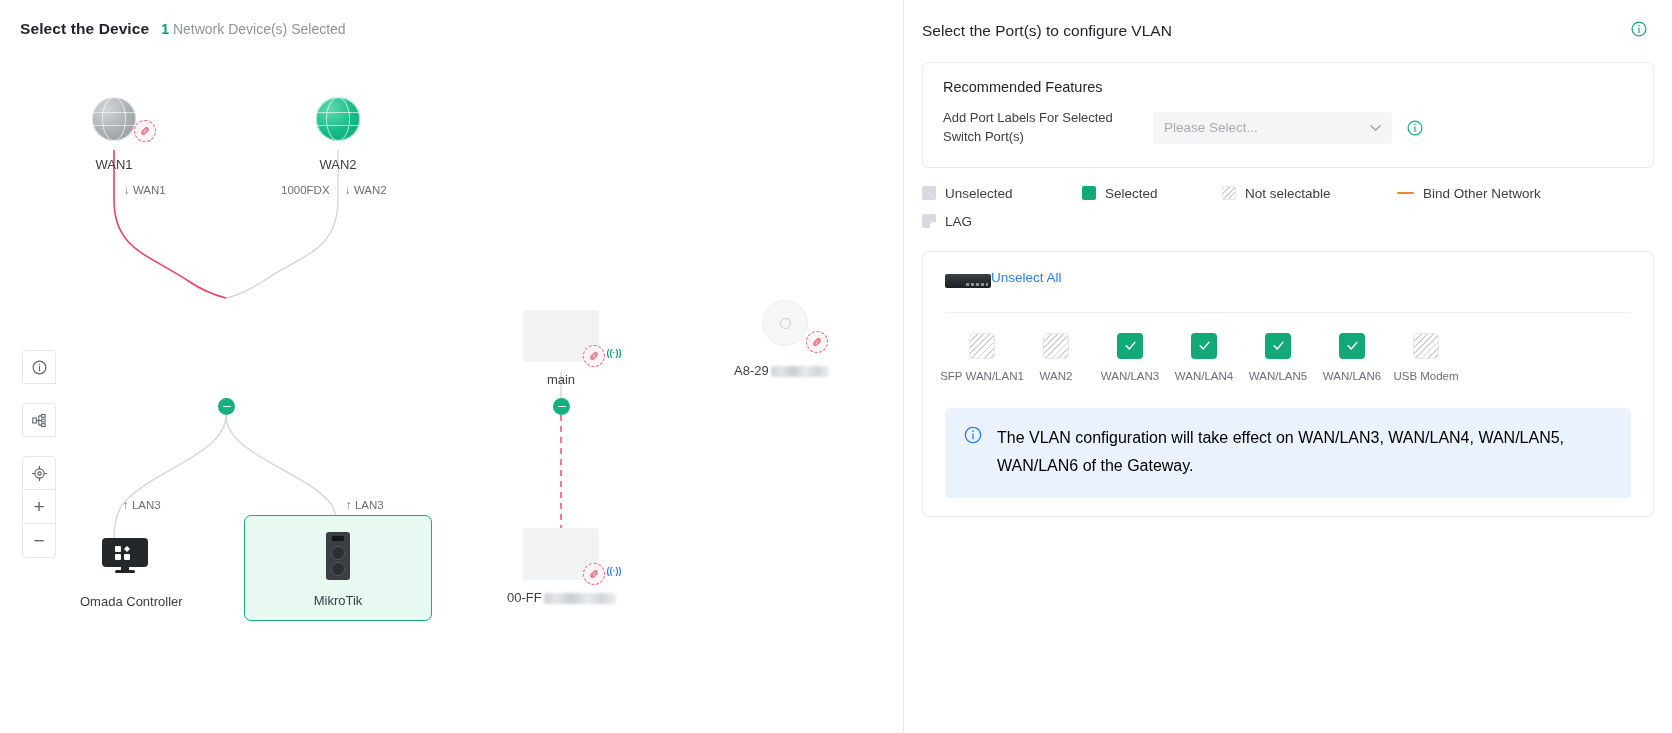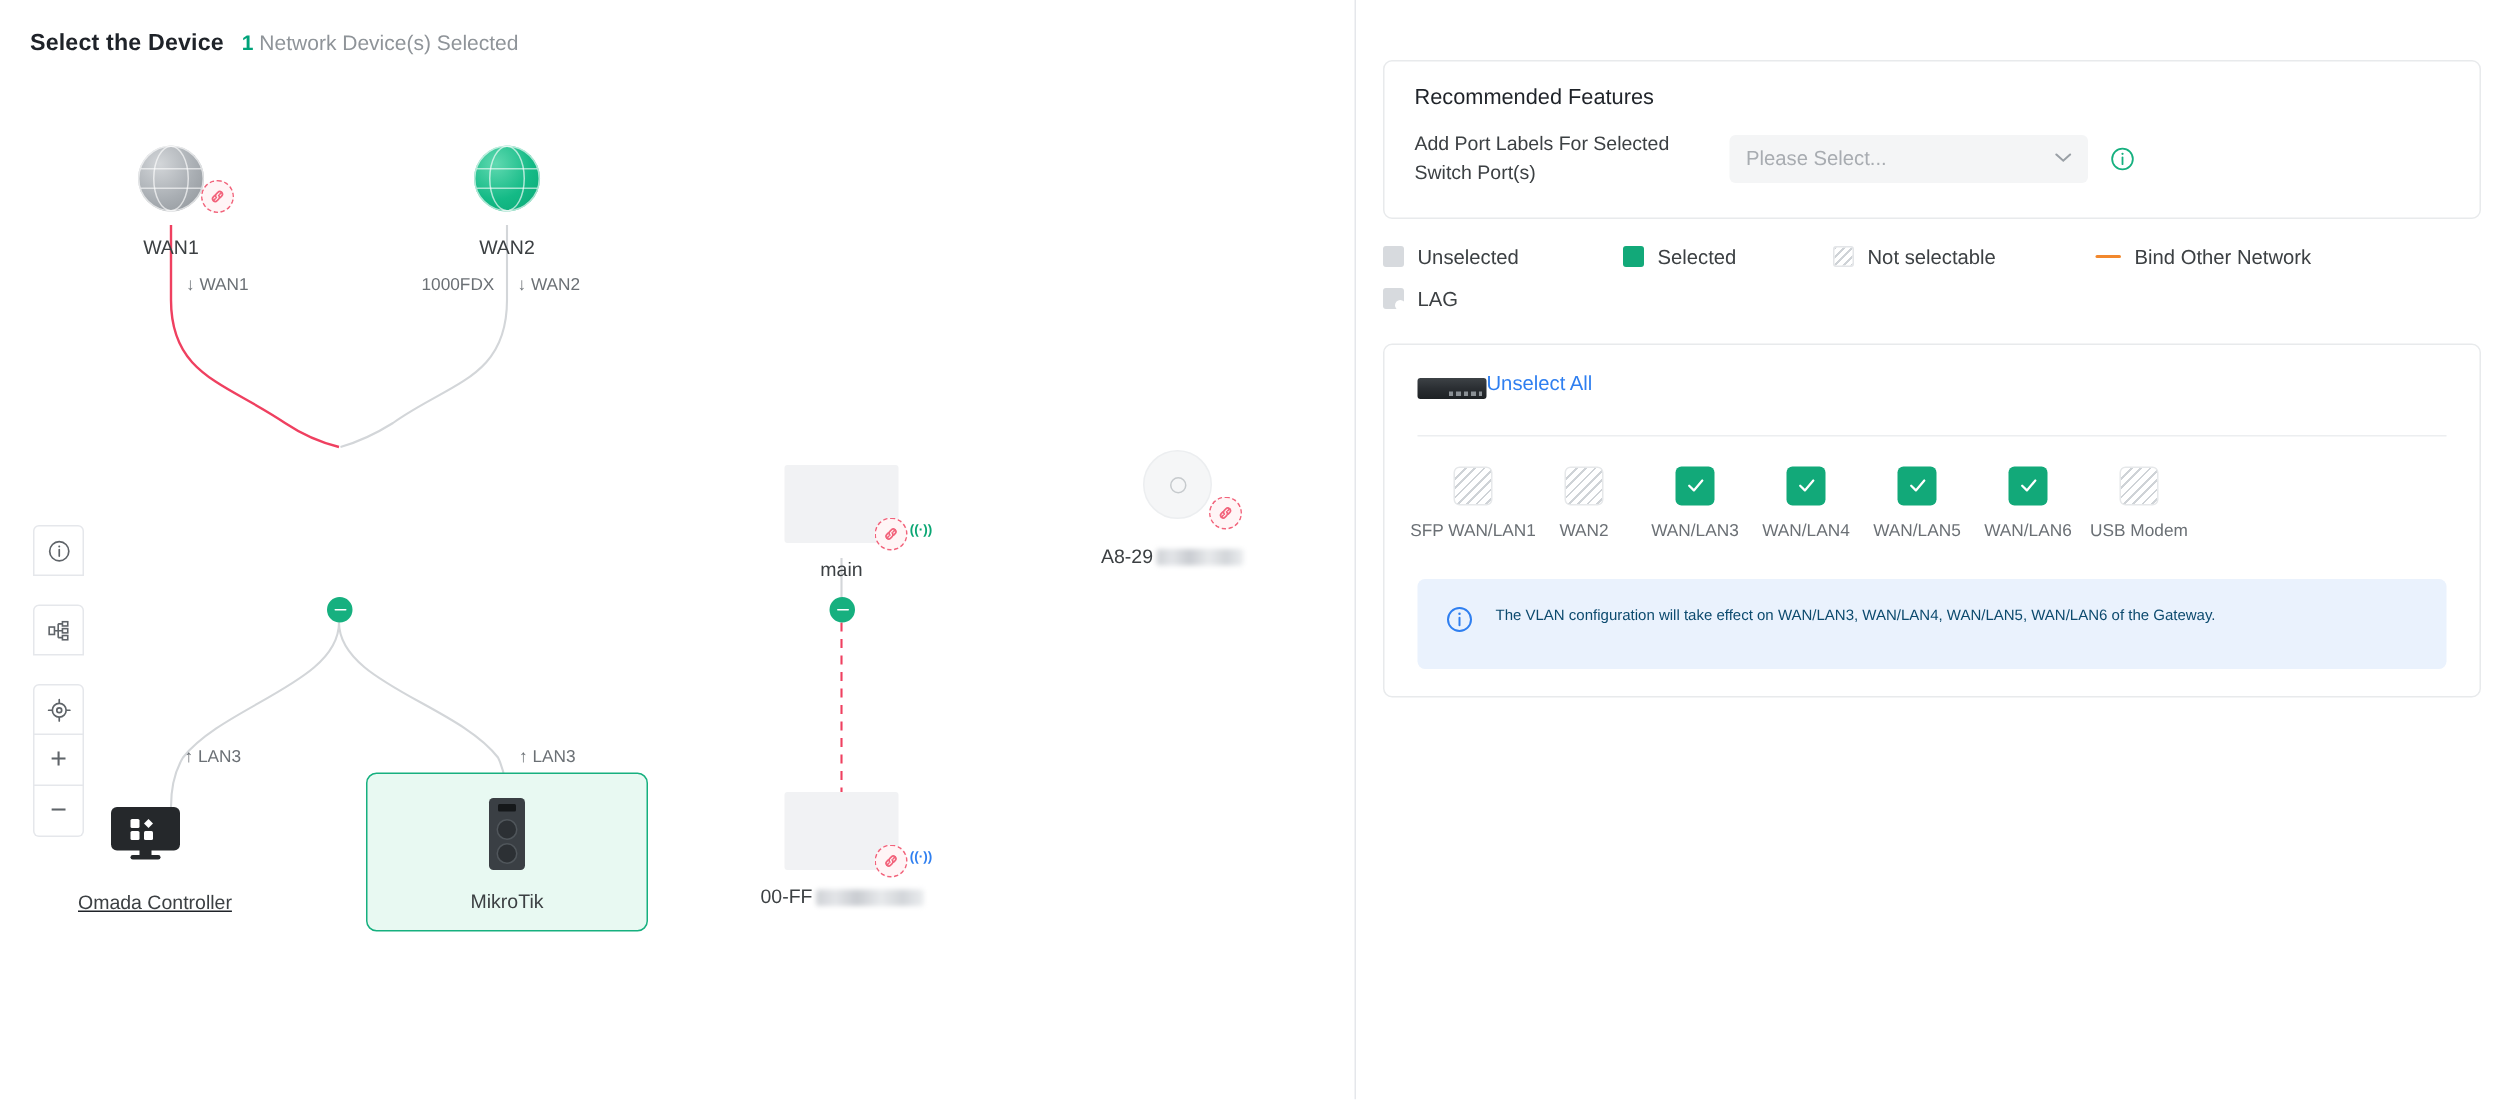--- a/index.html
+++ b/index.html
@@ -218,21 +218,21 @@
   .port-label { font-size:11.5px; color:#6b7075; margin-top:11px; text-align:center; white-space:nowrap; }
 
   .trash { position:absolute; right:-36px; top:122px; color:#f04a4a; cursor:pointer; }
   .trash svg { width:18px; height:18px; }
 
   .note {
     margin: 26px 22px 0 22px; background:#eaf2fd; border-radius:5px;
     display:flex; gap:14px; padding: 16px 18px 18px 18px;
   }
   .note-ico { color:#2f7ff0; flex:0 0 20px; margin-top:1px; }
-  .note-txt { font-size:10px; color:#0c4a6e; line-height:1.75; }
+  .note-txt { font-size:16px; color:#000000; line-height:1.75; }
 </style>
 </head>
 <body>
 
 <div id="app">
 
   <div id="left-pane">
 
     <div class="left-head">
       <div class="left-title">Select the Device</div>
@@ -321,21 +321,21 @@
             <path d="M9 15 L6.5 17.5 M15 9 L17.5 6.5"></path>
             <path d="M10.5 13.5 a3.5 3.5 0 0 1 0-5 l2-2 a3.5 3.5 0 0 1 5 5 l-2 2"></path>
             <path d="M13.5 10.5 a3.5 3.5 0 0 1 0 5 l-2 2 a3.5 3.5 0 0 1 -5 -5 l2 -2"></path>
           </svg>
         </div>
       </div>
 
       <div class="edge-label" style="left:123px; top:499px;">↑ LAN3</div>
       <div class="edge-label" style="left:346px; top:499px;">↑ LAN3</div>
 
-      <div class="node" style="left:74px; top:538px;text-decoration:underline;">
+      <div class="node" style="left:102px; top:538px;">
         <div class="monitor">
           <div class="scr">
               <div class="dots">
                 <i></i>
                 <i></i>
                 <i></i>
                 <i></i>
               </div>
             </div>
           <div class="stand"></div>
@@ -401,20 +401,30 @@
         </div>
       <div class="tool last">
           <div class="minus">−</div>
         </div>
     </div>
 
   </div>
 
   <div id="right-pane">
 
+    <div class="rp-head">
+      <div class="rp-title">Select the Port(s) to configure VLAN</div>
+      <div style="color:#12a979;">
+        <svg class="icon-info-circle" viewBox="0 0 24 24" fill="none" stroke="currentColor" stroke-width="1.6">
+          <circle cx="12" cy="12" r="9.2"></circle>
+            <path d="M12 10.6v6" stroke-linecap="round"></path>
+            <circle cx="12" cy="7.4" r="1" fill="currentColor" stroke="none"></circle>
+        </svg>
+      </div>
+    </div>
 
     <div class="rec-card">
       <div class="rec-title">Recommended Features</div>
       <div class="rec-row">
         <div class="rec-label">Add Port Labels For Selected Switch Port(s)</div>
         <div class="rec-select">
           <span>Please Select...</span>
           <span class="chev">
             <svg width="11" height="8" viewBox="0 0 12 8" fill="none" stroke="#9aa0a6" stroke-width="1.5" stroke-linecap="round">
                 <path d="M1 1.8 L6 6.3 L11 1.8"></path>

